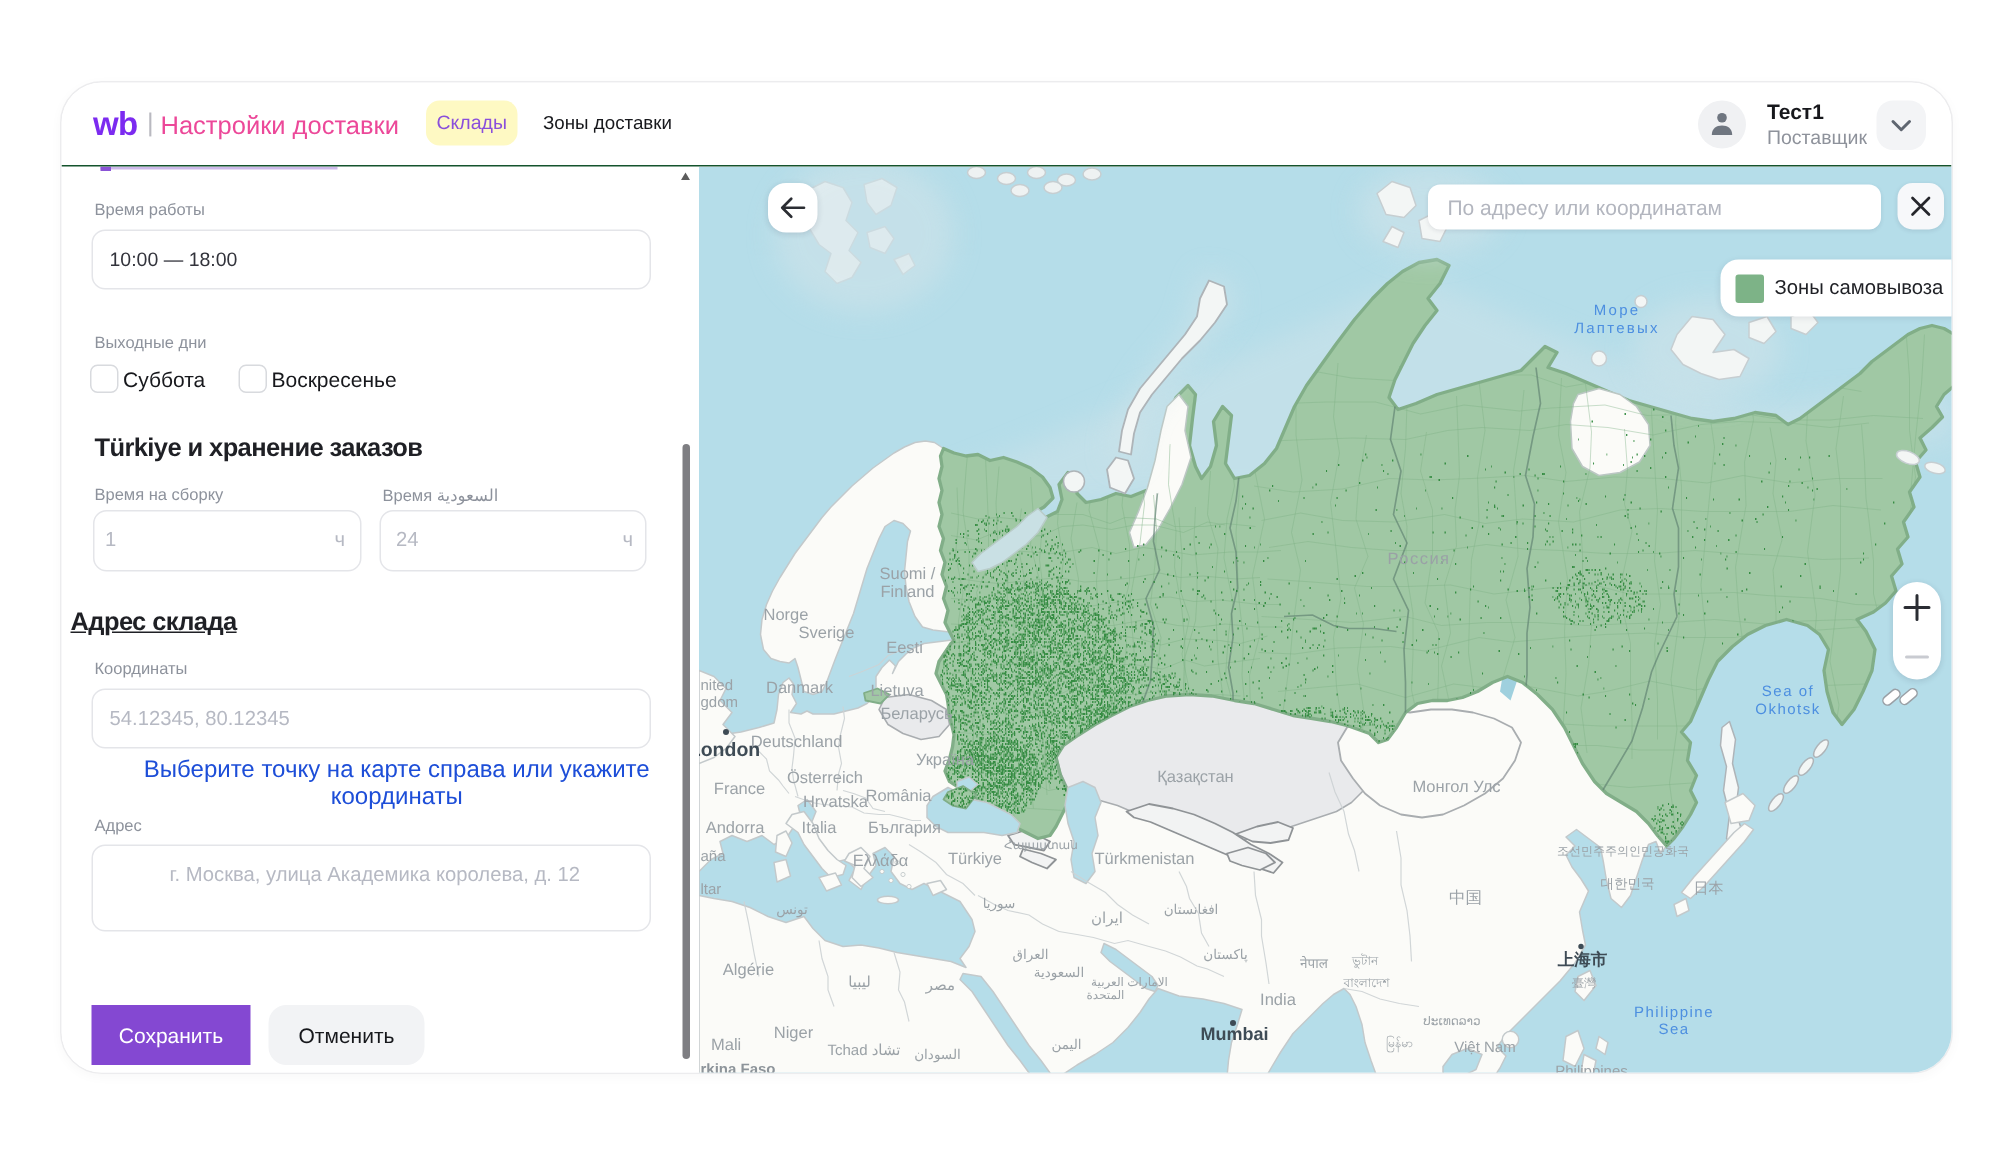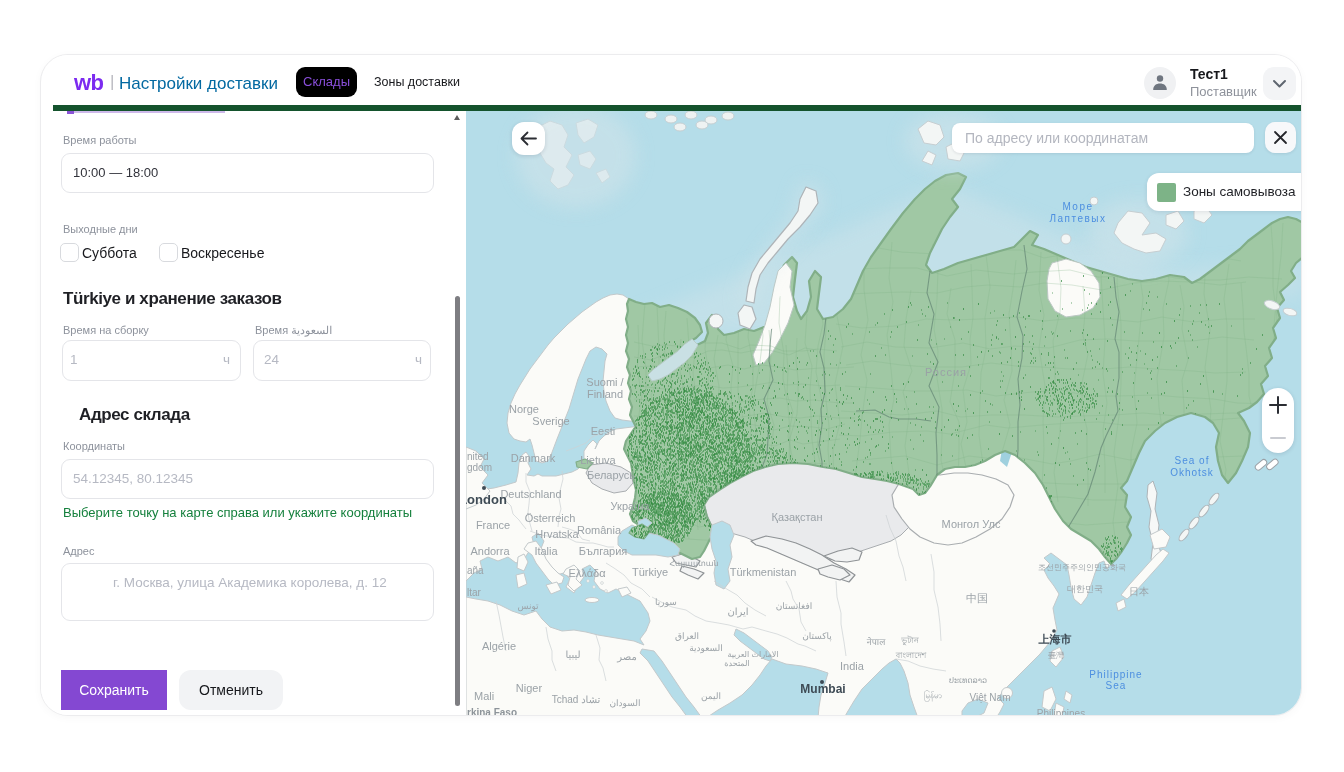--- a/index.html
+++ b/index.html
@@ -1,43 +1,43 @@
 <!DOCTYPE html>
 <html lang="ru"><head><meta charset="utf-8">
 <style>
 * { margin:0; padding:0; box-sizing:border-box; }
 html,body { width:1344px; height:772px; background:#ffffff;
   font-family:"Liberation Sans", sans-serif; -webkit-font-smoothing:antialiased; }
 .card { position:absolute; left:40px; top:54px; width:1262px; height:662px;
   background:#fff; border:1px solid #ececee; border-radius:28px; overflow:hidden;
   box-shadow:0 2px 8px rgba(20,20,40,0.03); }
-.header { position:absolute; left:12px; top:0; width:100%; height:56px; background:#fff;
-  border-bottom:6px solid #14532d; z-index:30; }
+.header { position:absolute; left:0; top:0; width:100%; height:56px; background:#fff;
+  border-bottom:1px solid #14532d; z-index:30; }
 .logo { position:absolute; left:21px; top:15px; font-size:22px; font-weight:700;
   color:#7c2bf0; letter-spacing:-0.5px; }
 .pipe { position:absolute; left:57px; top:17px; font-size:17px; color:#b9b9c0; }
-.apptitle { position:absolute; left:66px; top:19px; font-size:17px; color:#0369a1; }
-.tab1 { position:absolute; left:243px; top:12px; width:61px; height:30px; background:#000000;
+.apptitle { position:absolute; left:66px; top:19px; font-size:17px; color:#ec4899; }
+.tab1 { position:absolute; left:243px; top:12px; width:61px; height:30px; background:#fef9c3;
   border-radius:9px; color:#8a4fdb; font-size:13px; font-weight:500; text-align:center; line-height:30px; }
 .tab2 { position:absolute; left:321px; top:12px; font-size:12.5px; font-weight:500; color:#17181c; line-height:30px; }
 .avatar { position:absolute; left:1091px; top:12px; width:32px; height:32px; border-radius:50%;
   background:#f0f1f3; }
 .uname { position:absolute; left:1137px; top:11px; font-size:14px; font-weight:700; color:#17181c; }
 .urole { position:absolute; left:1137px; top:29px; font-size:13px; color:#8e929b; }
 .chevbtn { position:absolute; left:1210px; top:12px; width:33px; height:33px; border-radius:11px; background:#f3f4f6; }
 
 .form { position:absolute; left:0; top:56px; width:425px; height:606px; background:#fff; z-index:10; }
 .lab { position:absolute; font-size:11px; color:#8d929c; }
 .inp { position:absolute; border:1px solid #e4e5e9; border-radius:9px; background:#fff; }
 .itext { position:absolute; font-size:13px; color:#32333b; }
 .ph { position:absolute; font-size:13.5px; color:#b6b9c3; }
 .h2 { position:absolute; font-size:17px; font-weight:700; color:#1f2025; letter-spacing:-0.4px; }
 .cb { position:absolute; width:19px; height:19px; border:1.5px solid #d8dade; border-radius:5px; background:#fff; }
 .cblab { position:absolute; font-size:14px; color:#17181c; font-weight:500; }
-.helper { position:absolute; font-size:13px; color:#15803d;text-align:center; }
+.helper { position:absolute; font-size:16px; color:#1d4ed8;text-align:center; }
 .counter { position:absolute; font-size:13px; color:#8d929c; }
 .btn-p { position:absolute; background:#8448d2; color:#fff; border-radius:0; font-size:14px;
   display:flex; align-items:center; justify-content:center; }
 .btn-g { position:absolute; background:#f2f3f5; color:#17181c; border-radius:12px; font-size:14px;
   display:flex; align-items:center; justify-content:center; }
 
 .scroll-sliver { position:absolute; left:26px; top:0px; width:158px; height:2px; background:#cdb9ea; }
 .scroll-sliver2 { position:absolute; left:26px; top:0px; width:7px; height:3px; background:#8a53d6; }
 .sbar-thumb { position:absolute; left:414px; width:5px; border-radius:3px; background:#7e7e82; }
 .sbar-arrow { position:absolute; left:413px; top:4px; width:0; height:0;
@@ -388,21 +388,21 @@
     <div class="h2" style="left:22px;top:178px;">Türkiye и хранение заказов</div>
     <div class="lab" style="left:22px;top:213px;">Время на сборку</div>
     <div class="lab" style="left:214px;top:213px;">Время السعودية</div>
     <div class="inp" style="left:21px;top:229px;width:179px;height:41px;"></div>
     <div class="inp" style="left:212px;top:229px;width:178px;height:41px;"></div>
     <div class="ph" style="left:29px;top:241px;">1</div>
     <div class="ph" style="left:182px;top:241px;">ч</div>
     <div class="ph" style="left:223px;top:241px;">24</div>
     <div class="ph" style="left:374px;top:241px;">ч</div>
 
-    <div class="h2" style="left:38px;top:294px;">Адрес склада</div>
+    <div class="h2" style="left:6px;top:294px;text-decoration:underline;">Адрес склада</div>
     <div class="lab" style="left:22px;top:329px;">Координаты</div>
     <div class="inp" style="left:20px;top:348px;width:373px;height:40px;"></div>
     <div class="ph" style="left:32px;top:360px;">54.12345, 80.12345</div>
     <div class="helper" style="left:22px;top:394px;">Выберите точку на карте справа или укажите координаты</div>
 
     <div class="lab" style="left:22px;top:434px;">Адрес</div>
     <div class="inp" style="left:20px;top:452px;width:373px;height:58px;"></div>
     <div class="ph" style="left:32px;top:464px;margin-left:40px;">г. Москва, улица Академика королева, д. 12</div>
 
     <div class="btn-p" style="left:20px;top:559px;width:106px;height:40px;">Сохранить</div>

